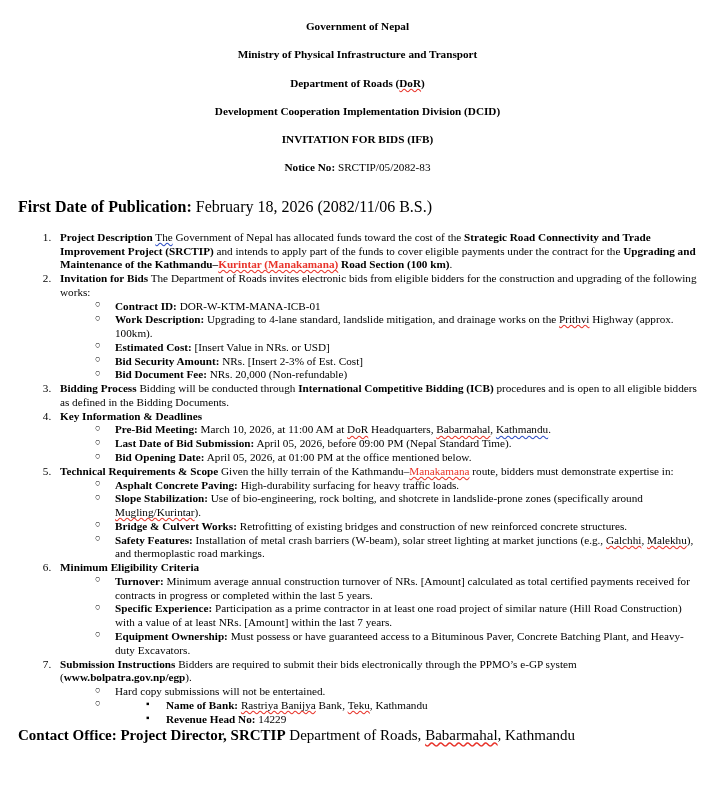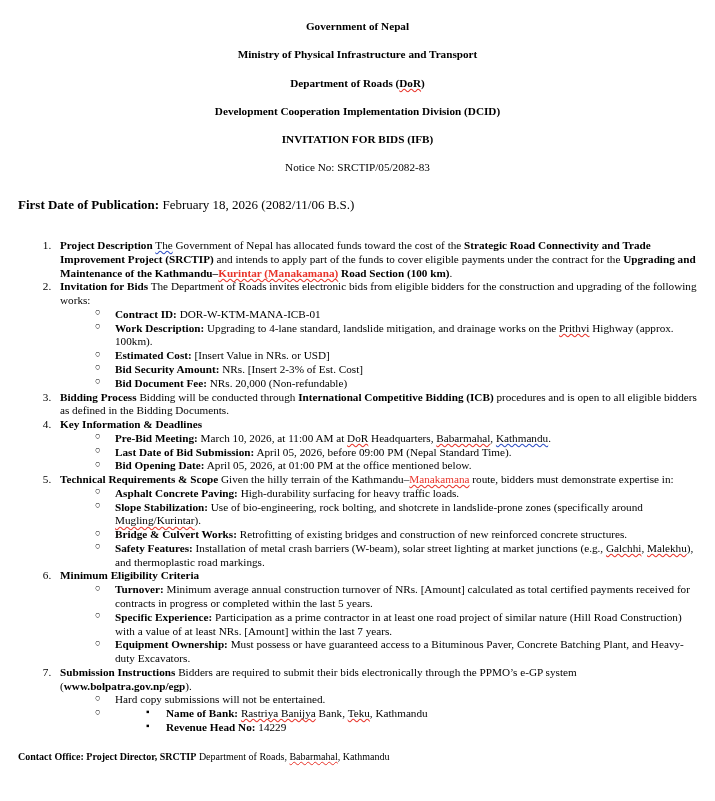--- a/index.html
+++ b/index.html
@@ -17,23 +17,23 @@
   }
   .page { padding: 14px 18px 6px 18px; }
   .hdr {
     font-weight: bold;
     text-align: center;
     margin: 0 0 14.5px 0;
     font-size: 11.2px;
   }
   .hdr.first { margin-top: 6px; }
   .notice { text-align: center; margin: 0 0 22px 0; font-size: 11.2px; }
-  .notice b { font-weight: normal; }
+  .notice b { font-weight: bold; }
 
-  .pubdate { margin: 0 0 26px 0; padding-left: 0px; font-size: 13px; }
+  .pubdate { margin: 0 0 14px 0; padding-left: 0px; font-size: 16px; }
   .pubdate b { font-weight: bold; }
 
   ol.top {
     margin: 0; padding: 0 0 0 36px;
     list-style: decimal;
   }
   ol.top > li {
     margin: 0 0 0 0;
     padding-left: 6px;
     font-size: 11.2px;
@@ -79,21 +79,21 @@
     text-underline-offset: 1px;
     text-align: center;
   }
   .sq-blue {
     text-decoration: underline wavy #2b4cc4;
     text-decoration-skip-ink: none;
     text-underline-offset: 1px;
   }
   .red-text { color: #e8332a; margin-top: 35px; }
 
-  .footer-block { margin-top: 16px; padding-left: 0px; font-size: 10px; }
+  .footer-block { padding-left: 0px; font-size: 15px; }
 </style>
 </head>
 <body>
 
 <div class="page">
 
   <div class="hdr first">Government of Nepal</div>
   <div class="hdr">Ministry of Physical Infrastructure and Transport</div>
   <div class="hdr"><span>Department of Roads (</span><span class="sq-red">DoR</span><span>)</span></div>
   <div class="hdr">Development Cooperation Implementation Division (DCID)</div>

